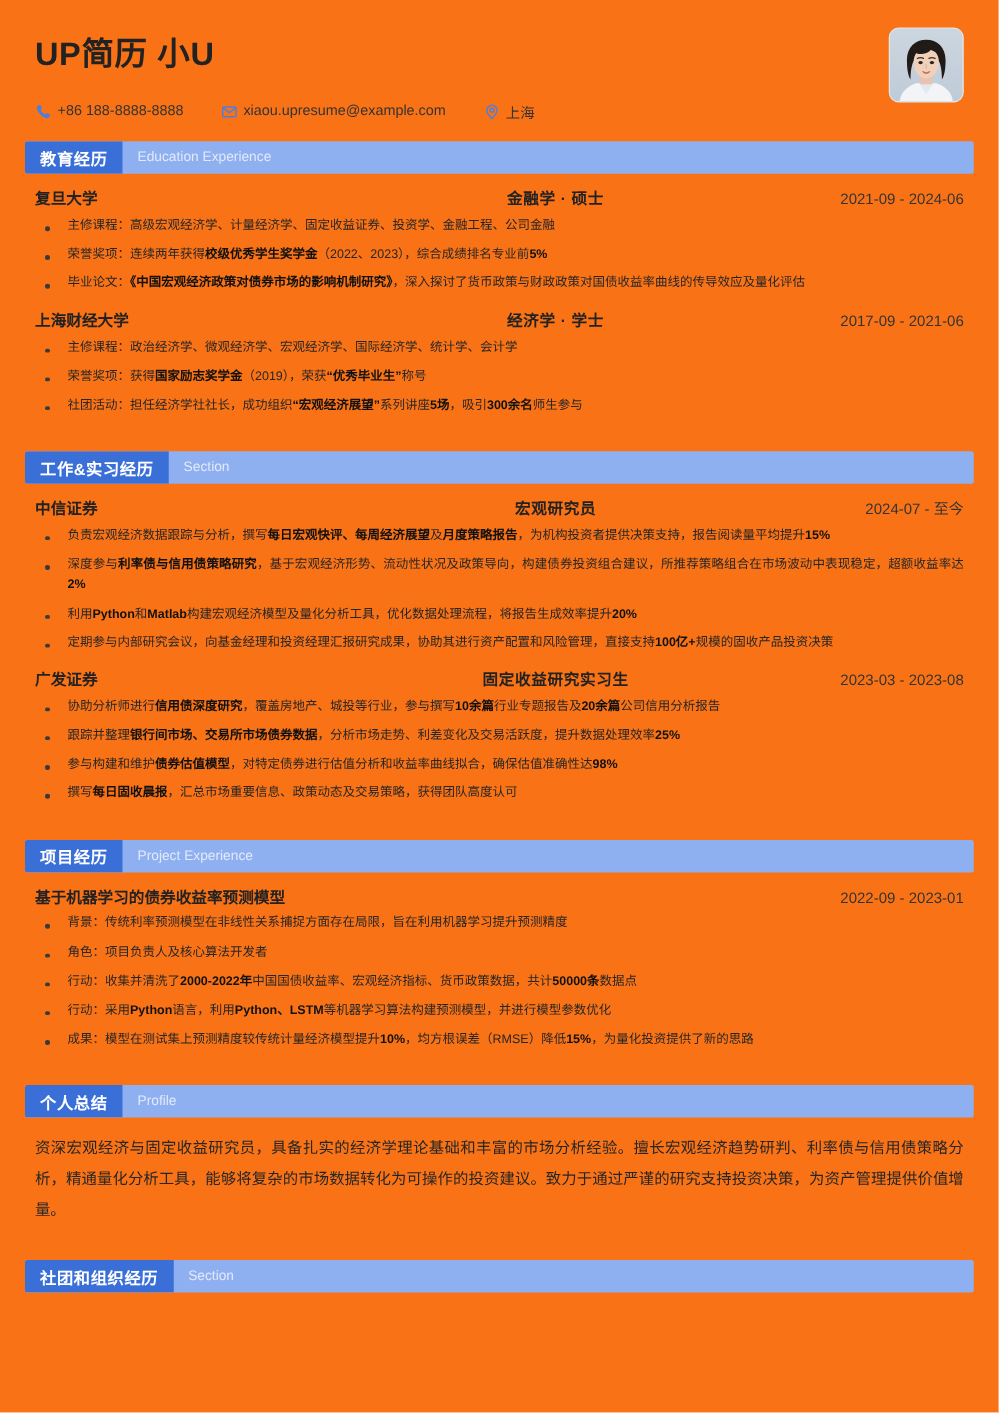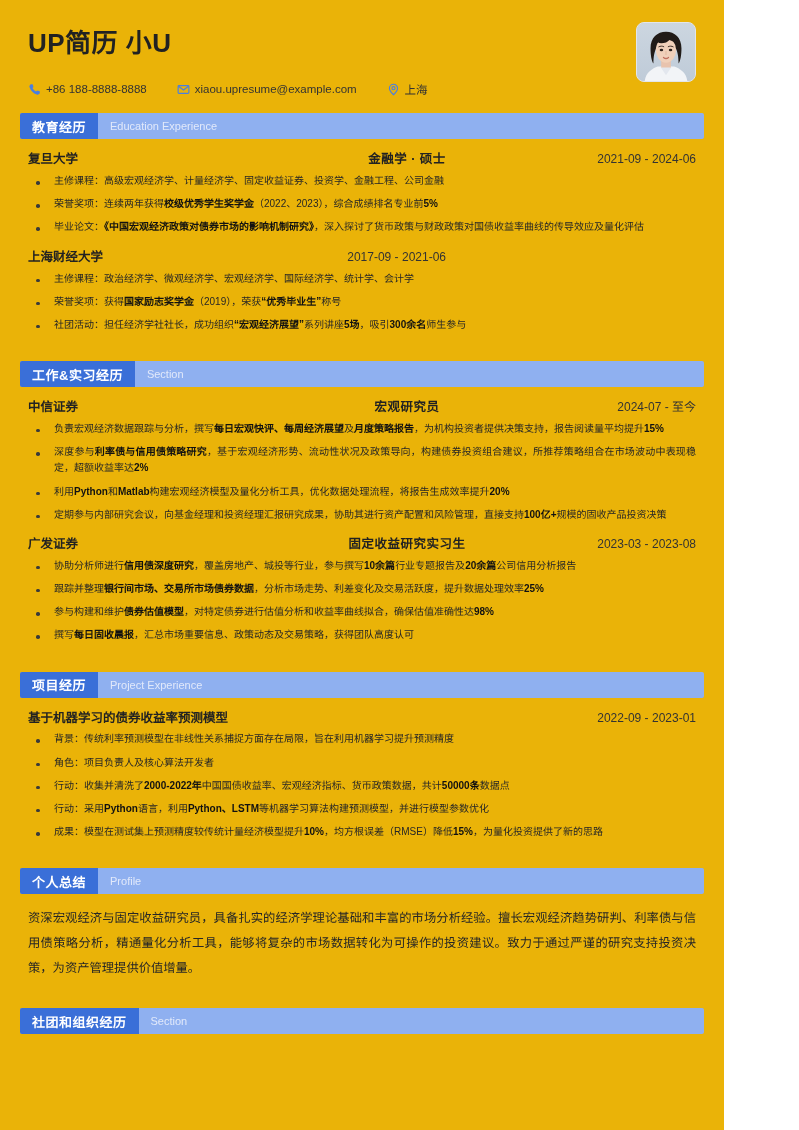--- a/index.html
+++ b/index.html
@@ -8,23 +8,23 @@
     background: #ffffff;
   }
   body {
     width: 799px;
     min-height: 1130px;
     font-family: "Liberation Sans", "DejaVu Sans", sans-serif;
     color: #222222;
     -webkit-font-smoothing: antialiased;
   }
   .page {
-    width: 724px;
+    width: 799px;
     min-height: 1130px;
-    background: #eab308;
+    background: #f97316;
     padding: 0 20px 0 20px;
     overflow: hidden;
     position: relative;
   }
 
   
   .header {
     display: flex;
     align-items: flex-start;
     justify-content: space-between;
@@ -279,20 +279,21 @@
             </div>
             <ul class="bullets">
               <li>主修课程：高级宏观经济学、计量经济学、固定收益证券、投资学、金融工程、公司金融</li>
               <li>荣誉奖项：连续两年获得<b>校级优秀学生奖学金</b>（2022、2023），综合成绩排名专业前<b>5%</b></li>
               <li>毕业论文：<b>《中国宏观经济政策对债券市场的影响机制研究》</b>，深入探讨了货币政策与财政政策对国债收益率曲线的传导效应及量化评估</li>
             </ul>
           </div>
           <div class="entry">
             <div class="entry-head">
               <div class="entry-org">上海财经大学</div>
+              <div class="entry-role">经济学 · 学士</div>
               <div class="entry-date">2017-09 - 2021-06</div>
             </div>
             <ul class="bullets">
               <li>主修课程：政治经济学、微观经济学、宏观经济学、国际经济学、统计学、会计学</li>
               <li>荣誉奖项：获得<b>国家励志奖学金</b>（2019），荣获<b>“优秀毕业生”</b>称号</li>
               <li>社团活动：担任经济学社社长，成功组织<b>“宏观经济展望”</b>系列讲座<b>5场</b>，吸引<b>300余名</b>师生参与</li>
             </ul>
           </div>
         </div>
       </div>

